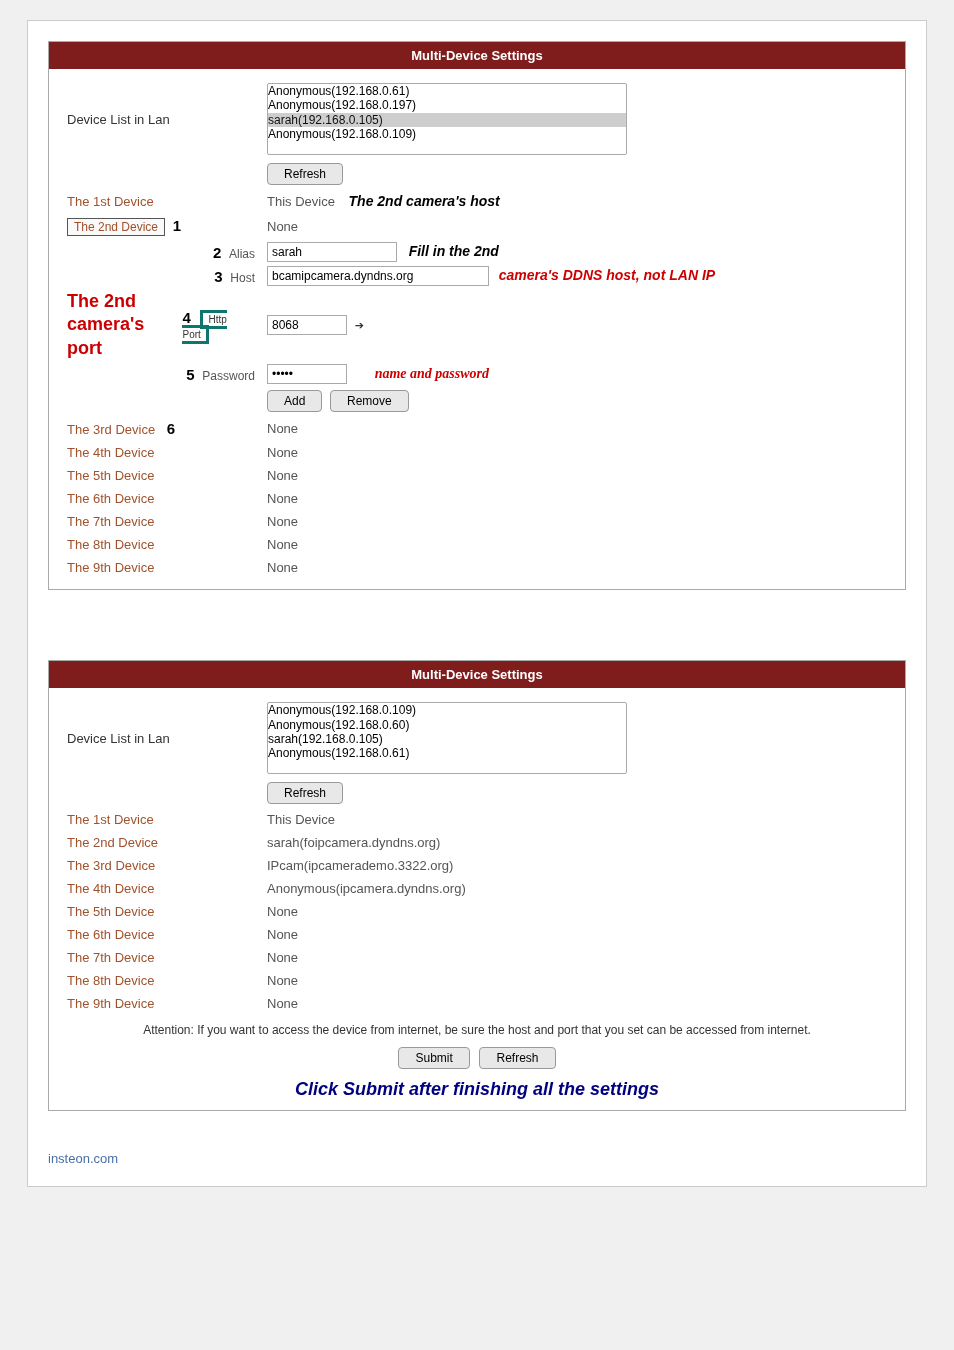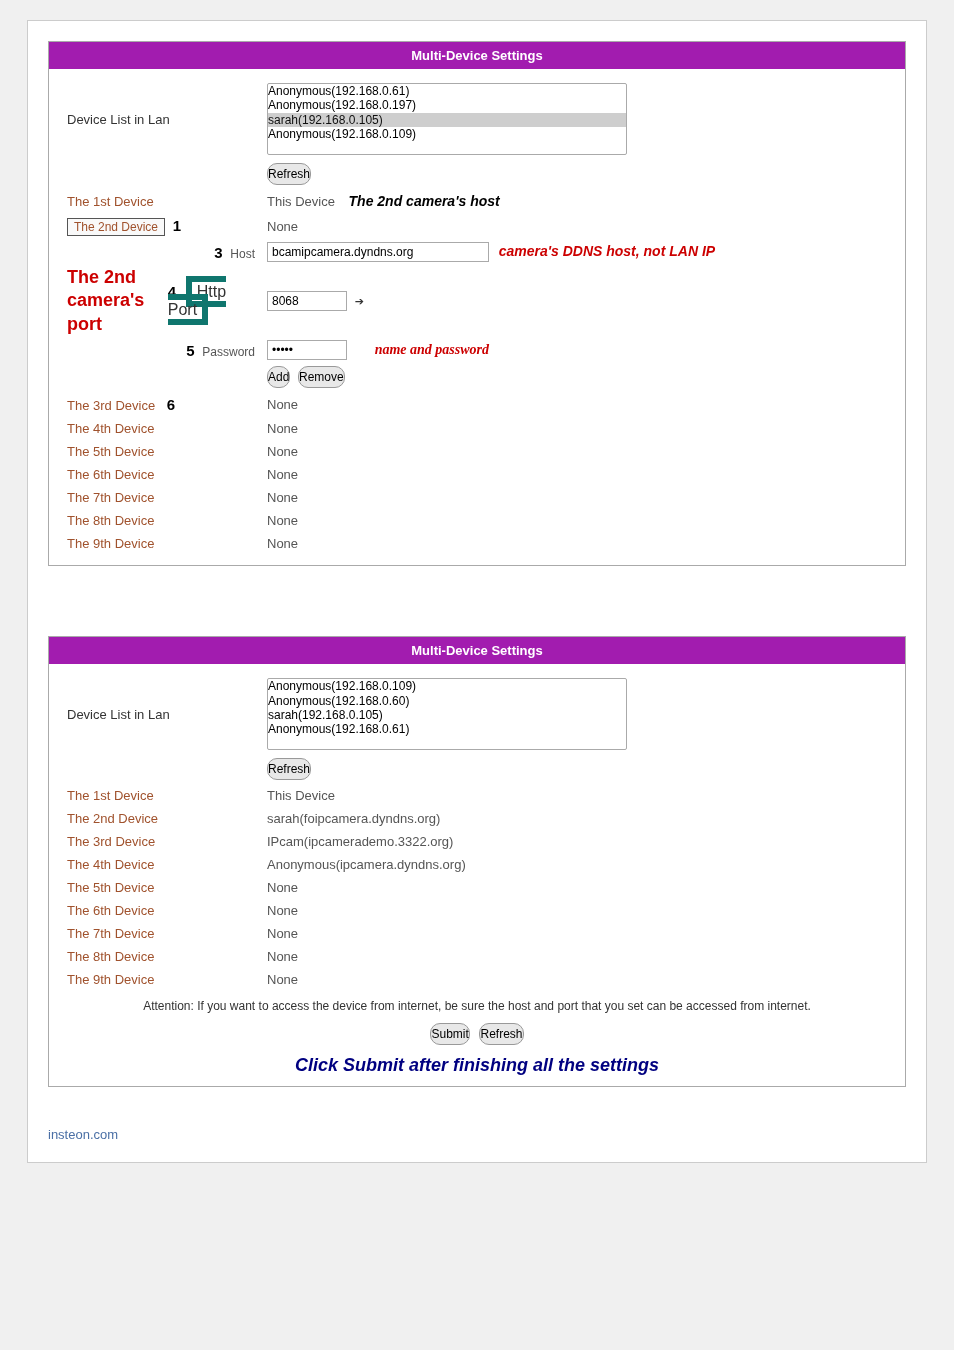--- a/index.html
+++ b/index.html
@@ -16,45 +16,45 @@
       margin: 0 auto;
       padding: 20px;
       border: 1px solid #ccc;
     }
     .panel {
       border: 1px solid #aaa;
       margin-bottom: 40px;
       background: #fff;
     }
     .panel-header {
-      background: #a21caf;
+      background: #7f1d1d;
       color: #fff;
       text-align: center;
       padding: 6px;
       font-weight: bold;
       font-size: 13px;
     }
     .panel-body {
       padding: 10px;
     }
     table.settings-table {
       width: 100%;
       border-collapse: collapse;
     }
     table.settings-table td {
       padding: 4px 8px;
       vertical-align: middle;
     }
     .refresh-btn, .add-btn, .remove-btn, .submit-btn {
       background: #e8e8e8;
       border: 1px solid #999;
-      padding: 3px 0;
+      padding: 3px 16px;
       cursor: pointer;
       font-size: 12px;
-      border-radius: 10px;
+      border-radius: 4px;
     }
     .input-field {
       border: 1px solid #aaa;
       padding: 2px 4px;
       font-size: 12px;
       width: 180px;
     }
     .label-cell {
       color: #333;
       font-size: 13px;
@@ -180,39 +180,49 @@
           </tr>
 
           <tr class="device-row">
             <td>
               <span class="bracket-label">The 2nd Device</span>
               <span class="num-label" style="margin-left:4px;">1</span>
             </td>
             <td>None</td>
           </tr>
 
+          <tr class="section-row">
+            <td style="text-align:right; padding-right: 4px;">
+              <span class="num-label">2</span>
+              <span style="color:#555; font-size:12px;">Alias</span>
+            </td>
+            <td>
+              <input class="input-field" type="text" value="sarah" style="width: 130px;">
+              <span class="annotation-text" style="margin-left:8px;">Fill in the 2nd</span>
+            </td>
+          </tr>
 
           <tr class="section-row">
             <td style="text-align:right; padding-right:4px;">
               <span class="num-label">3</span>
               <span style="color:#555; font-size:12px;">Host</span>
             </td>
             <td>
               <input class="input-field" type="text" value="bcamipcamera.dyndns.org" style="width: 222px;">
               <span class="annotation-red" style="margin-left:6px;">camera's DDNS host, not LAN IP</span>
             </td>
           </tr>
 
           <tr class="section-row">
             <td>
               <div style="display:flex; align-items:center;">
                 <span class="device-name-large">The 2nd<br>camera's port</span>
                 <span style="margin-left:6px;">
                   <span class="num-label">4</span>
-                  <span style="border:6px solid #0f766e; padding:1px 5px; font-size:16px; margin-left:2px;">Http Port</span>
+                  <span style="border:3px solid #0f766e; padding:1px 5px; font-size:10px; margin-left:2px;">Http Port</span>
                 </span>
               </div>
             </td>
             <td>
               <input class="input-field" type="text" value="8068" style="width: 80px;">
               <span style="font-size:11px; margin-left:4px;">➔</span>
             </td>
           </tr>
 
 

